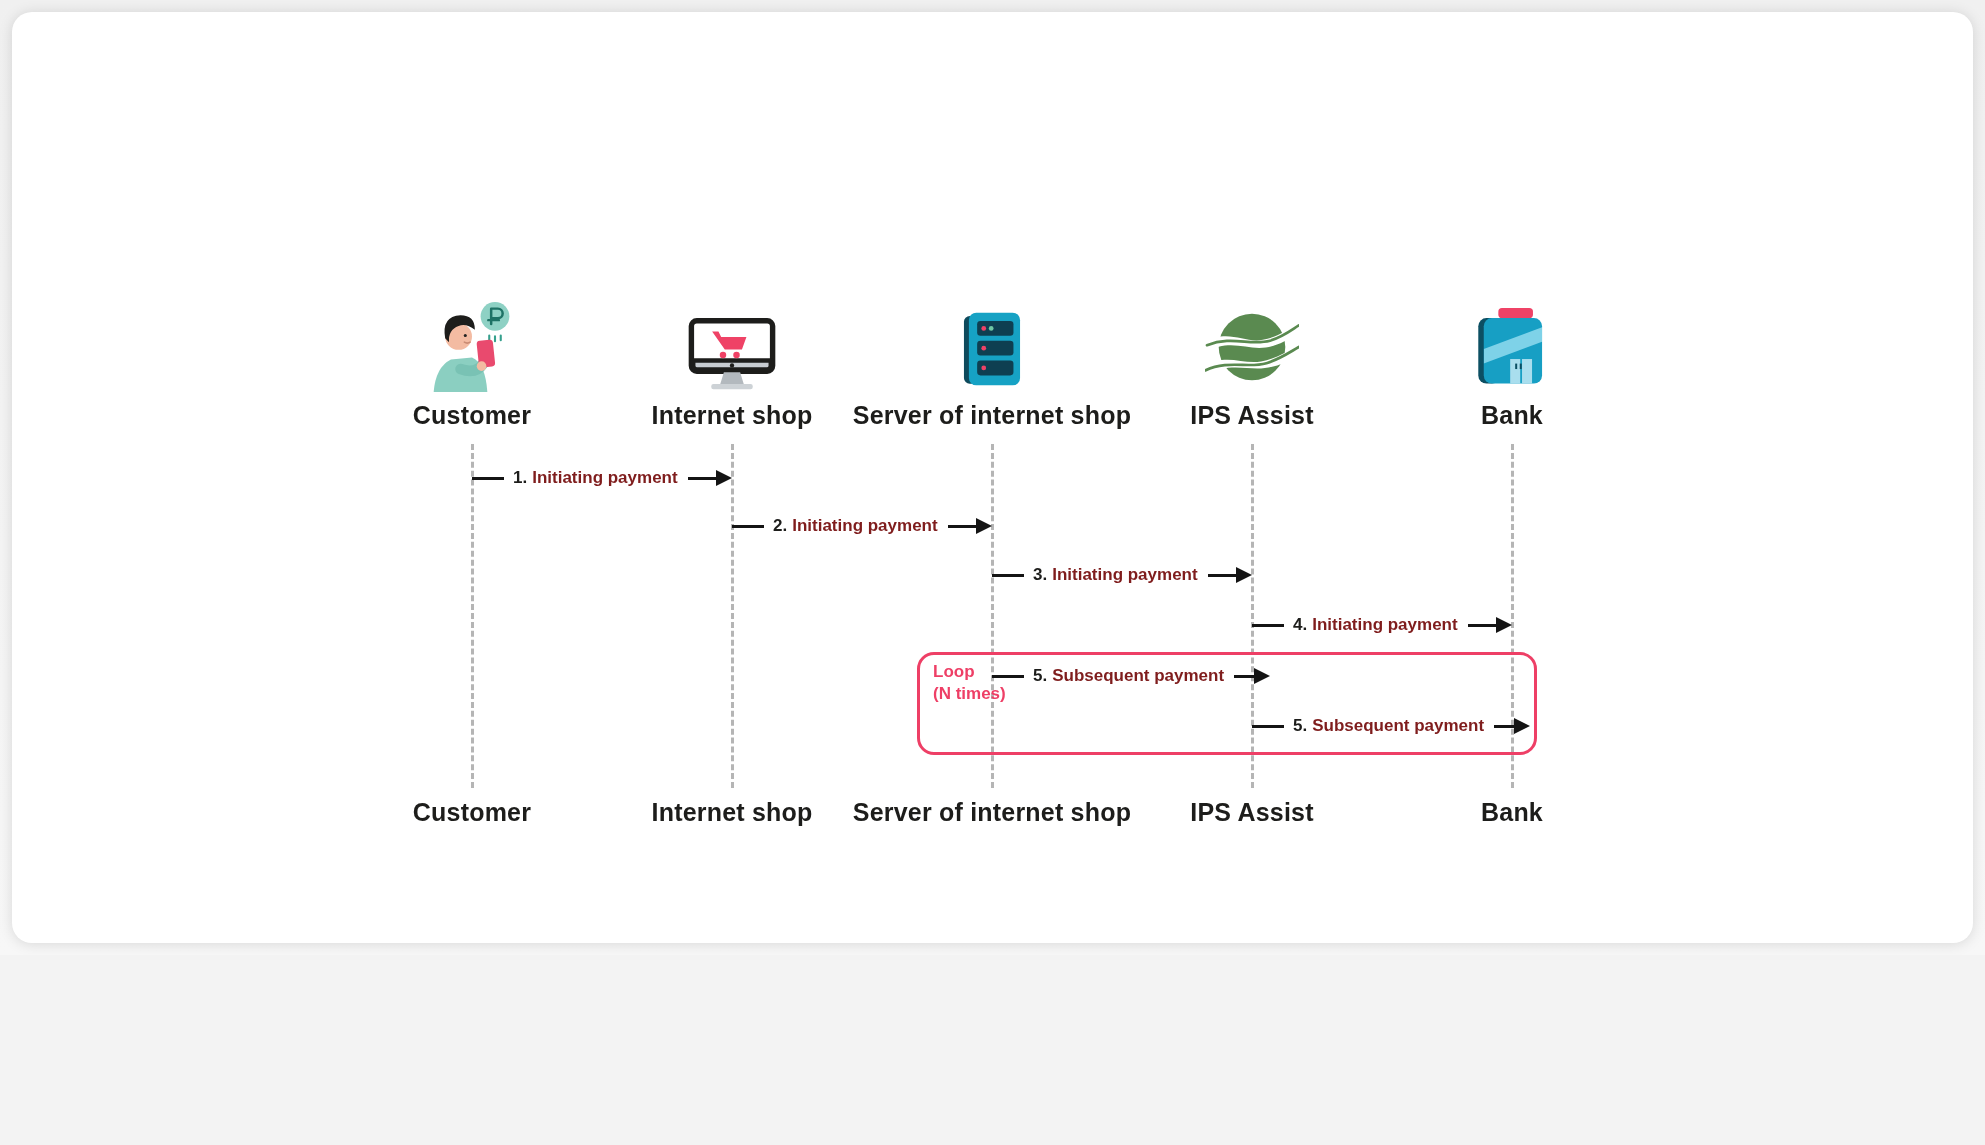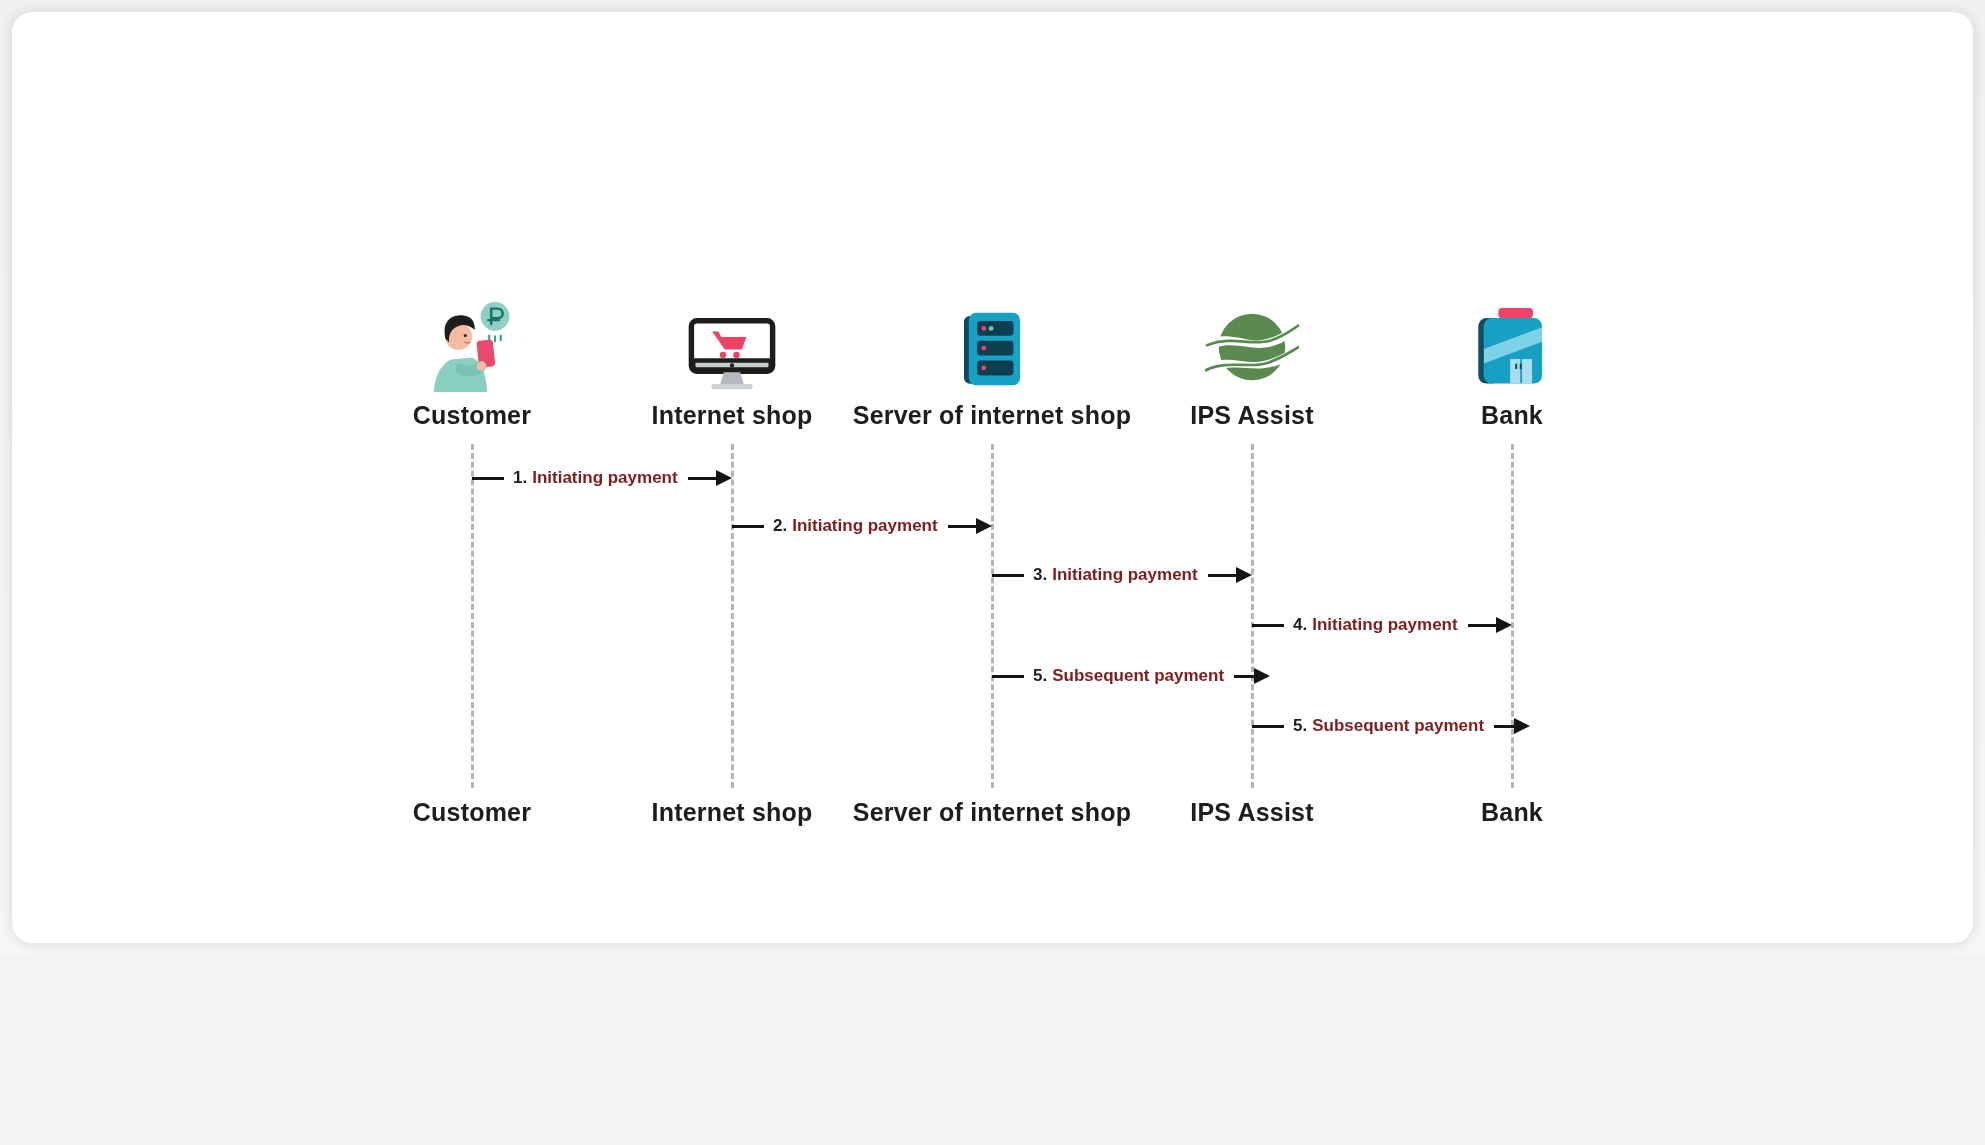--- a/index.html
+++ b/index.html
@@ -196,20 +196,26 @@
     <div class="actor-label top" style="left:830px;">Server of internet shop</div>
     <div class="actor-label top" style="left:1090px;">IPS Assist</div>
     <div class="actor-label top" style="left:1350px;">Bank</div>
 
     <div class="lifeline" style="left:459px;"></div>
     <div class="lifeline" style="left:719px;"></div>
     <div class="lifeline" style="left:979px;"></div>
     <div class="lifeline" style="left:1239px;"></div>
     <div class="lifeline" style="left:1499px;"></div>
 
+    <div class="loopbox">
+      <div class="looplbl">
+        <div>Loop</div>
+        <div>(N times)</div>
+      </div>
+    </div>
 
     <div class="msg" style="left:460px; top:453px; width:260px;">
       <span class="stub"></span>
       <span class="mnum">1.</span>
       <span class="mlbl">Initiating payment</span>
       <span class="mline"></span>
       <span class="mhead"></span>
     </div>
 
     <div class="msg" style="left:720px; top:501px; width:260px;">

